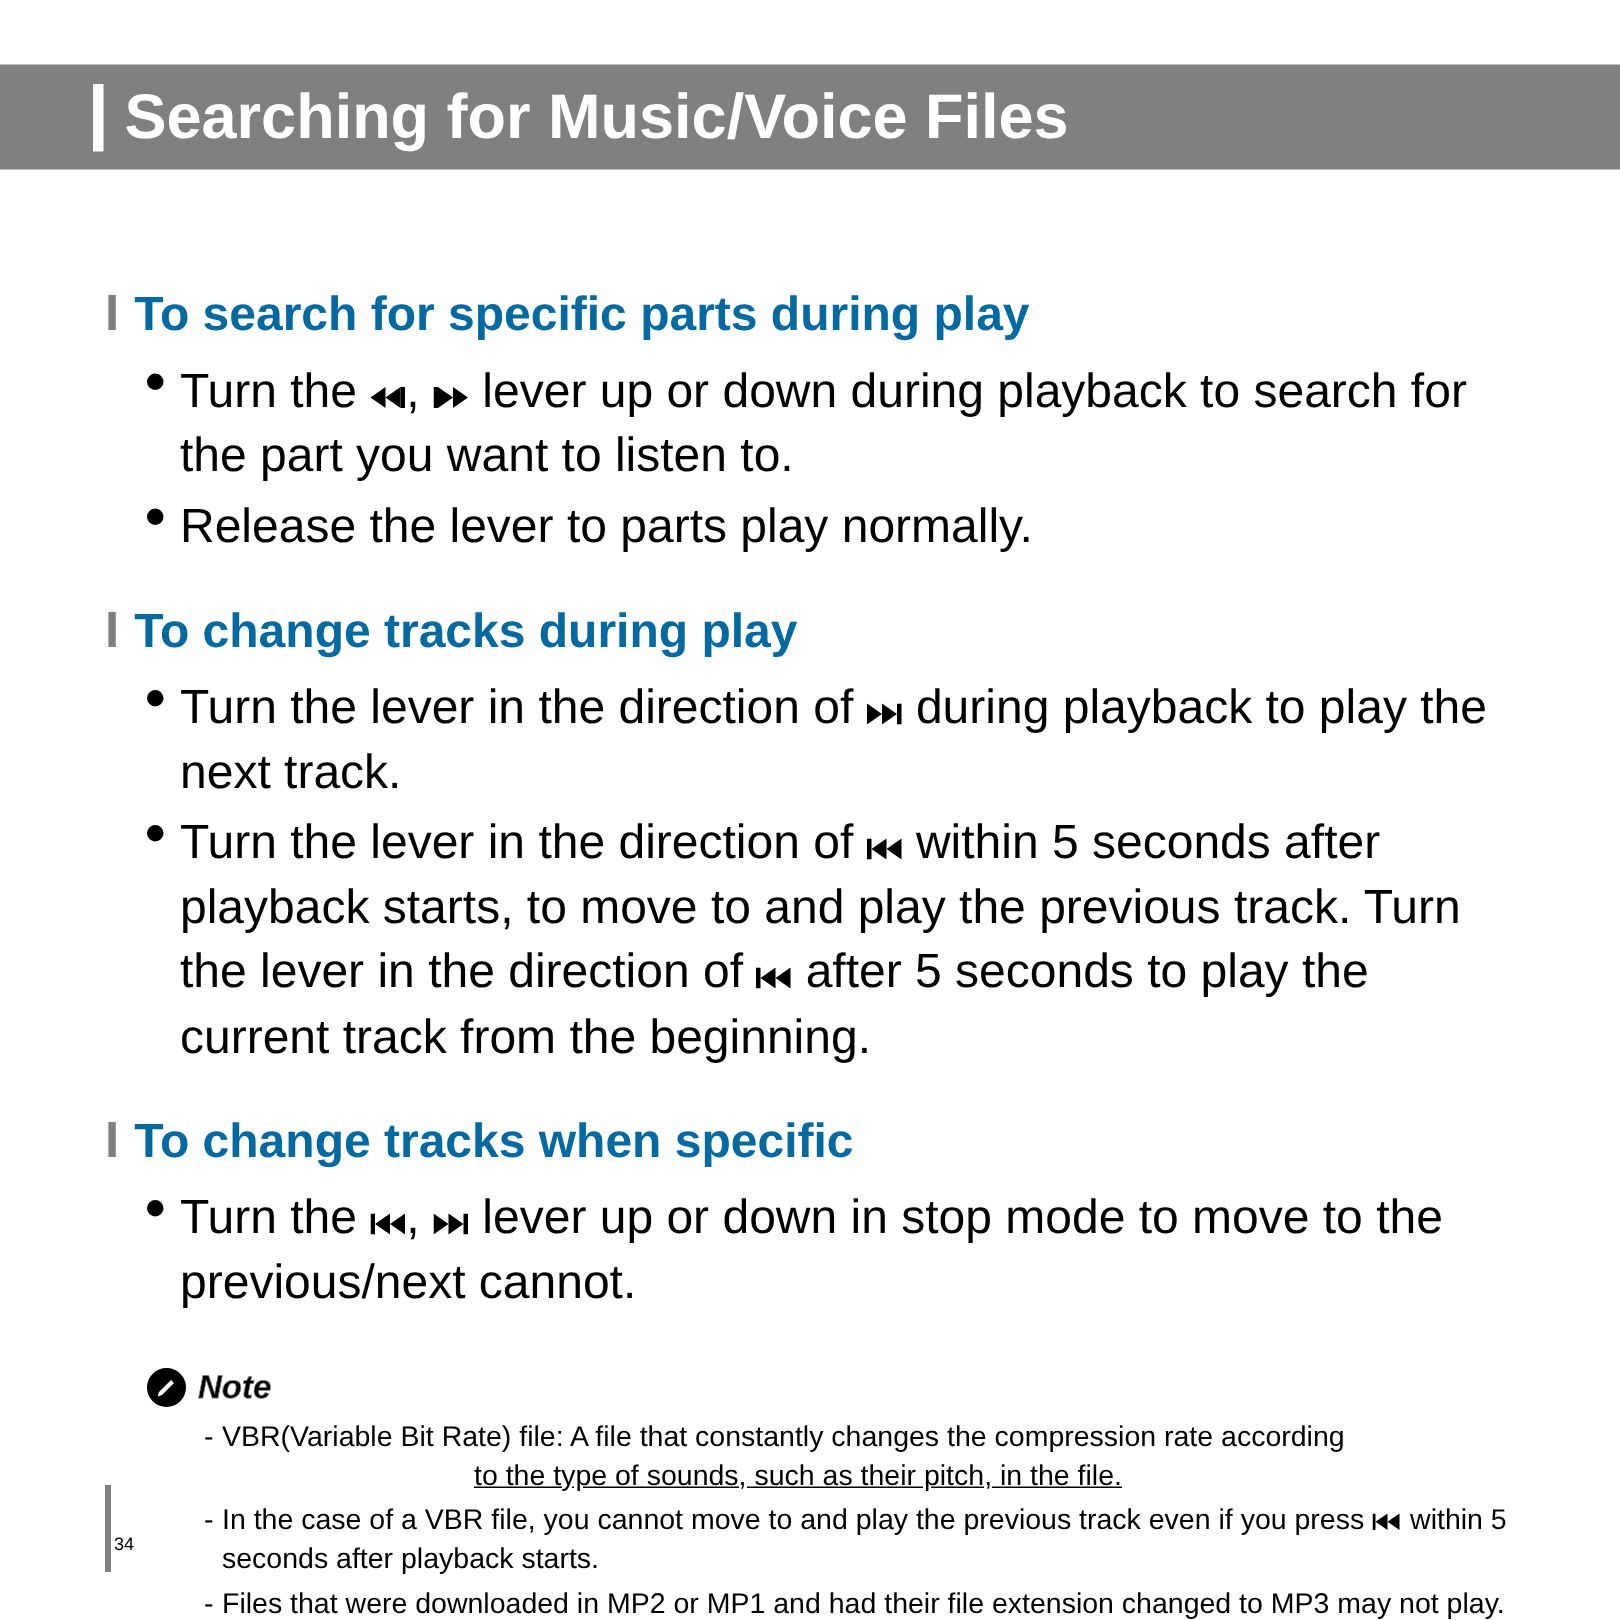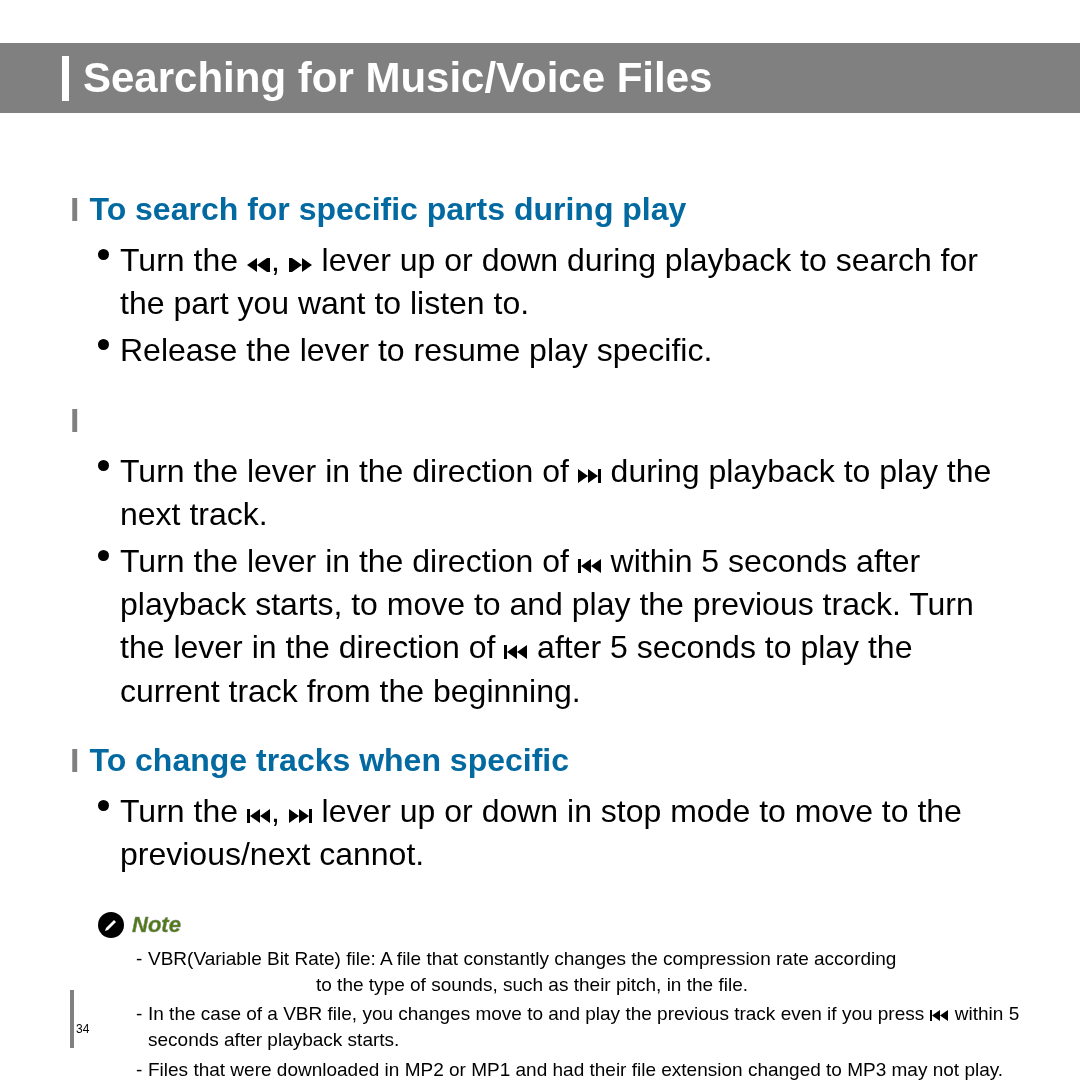--- a/index.html
+++ b/index.html
@@ -98,41 +98,42 @@
     display: flex;
     align-items: center;
     justify-content: center;
   }
   .note-icon svg { display: block; }
   .note-label {
     font-size: 22px;
     font-weight: bold;
     font-style: italic;
     -webkit-text-stroke: 0.5px #888;
-    color: #4d7c0f;
+    color: #000000;
   }
   .note-list {
     padding-left: 38px;
   }
   .note-item {
     font-size: 19px;
     line-height: 1.35;
     margin-bottom: 4px;
     position: relative;
     padding-left: 12px;
   }
   .note-item::before {
     content: "-";
     position: absolute;
     left: 0;
     top: 0;
   }
   .note-item .indent {
     display: block;
     padding-left: 168px;
+    text-decoration: underline;
   }
   .page-num {
     position: absolute;
     bottom: 44px;
     left: 76px;
     font-size: 12px;
   }
   .page-bar {
     position: absolute;
     bottom: 32px;
@@ -169,28 +170,29 @@
               </svg></span>,
           <span class="icon-fwd"><svg width="24" height="14">
                 <rect x="0" y="0" width="3" height="14" fill="#000"></rect>
                 <polygon points="3,0 13,7 3,14" fill="#000" transform="translate(0,0)"></polygon>
                 <polygon points="13,0 23,7 13,14" fill="#000"></polygon>
               </svg></span>
         </span>
         <span> lever up or down during playback to search for the part you want to listen to.</span>
       </div>
       <div class="bullet">
-        <span>Release the lever to resume play specific.</span>
+        <span>Release the lever to parts play normally.</span>
       </div>
     </div>
   </div>
 
   <div class="section">
     <div class="sec-head">
       <span class="sec-bar">I</span>
+      <span class="sec-title">To change tracks during play</span>
     </div>
     <div class="bullets">
       <div class="bullet">
         <span>Turn the lever in the direction of </span>
         <span class="icon-fwd"><svg width="24" height="14">
               <polygon points="0,0 10,7 0,14" fill="#000"></polygon>
               <polygon points="10,0 20,7 10,14" fill="#000"></polygon>
               <rect x="20" y="0" width="3" height="14" fill="#000"></rect>
             </svg></span>
         <span> during playback to play the next track.</span>
@@ -246,21 +248,21 @@
           </svg>
       </span>
       <span class="note-label">Note</span>
     </div>
     <div class="note-list">
       <div class="note-item">
         <span>VBR(Variable Bit Rate) file: A file that constantly changes the compression rate according</span>
         <span class="indent">to the type of sounds, such as their pitch, in the file.</span>
       </div>
       <div class="note-item">
-        <span>In the case of a VBR file, you changes move to and play the previous track even if you press </span>
+        <span>In the case of a VBR file, you cannot move to and play the previous track even if you press </span>
         <span class="icon-rew"><svg width="20" height="11">
               <rect x="0" y="0" width="2" height="11" fill="#000"></rect>
               <polygon points="10,0 2,5.5 10,11" fill="#000"></polygon>
               <polygon points="18,0 10,5.5 18,11" fill="#000"></polygon>
             </svg></span>
         <span> within 5 seconds after playback starts.</span>
       </div>
       <div class="note-item">
         <span>Files that were downloaded in MP2 or MP1 and had their file extension changed to MP3 may not play.</span>
       </div>

